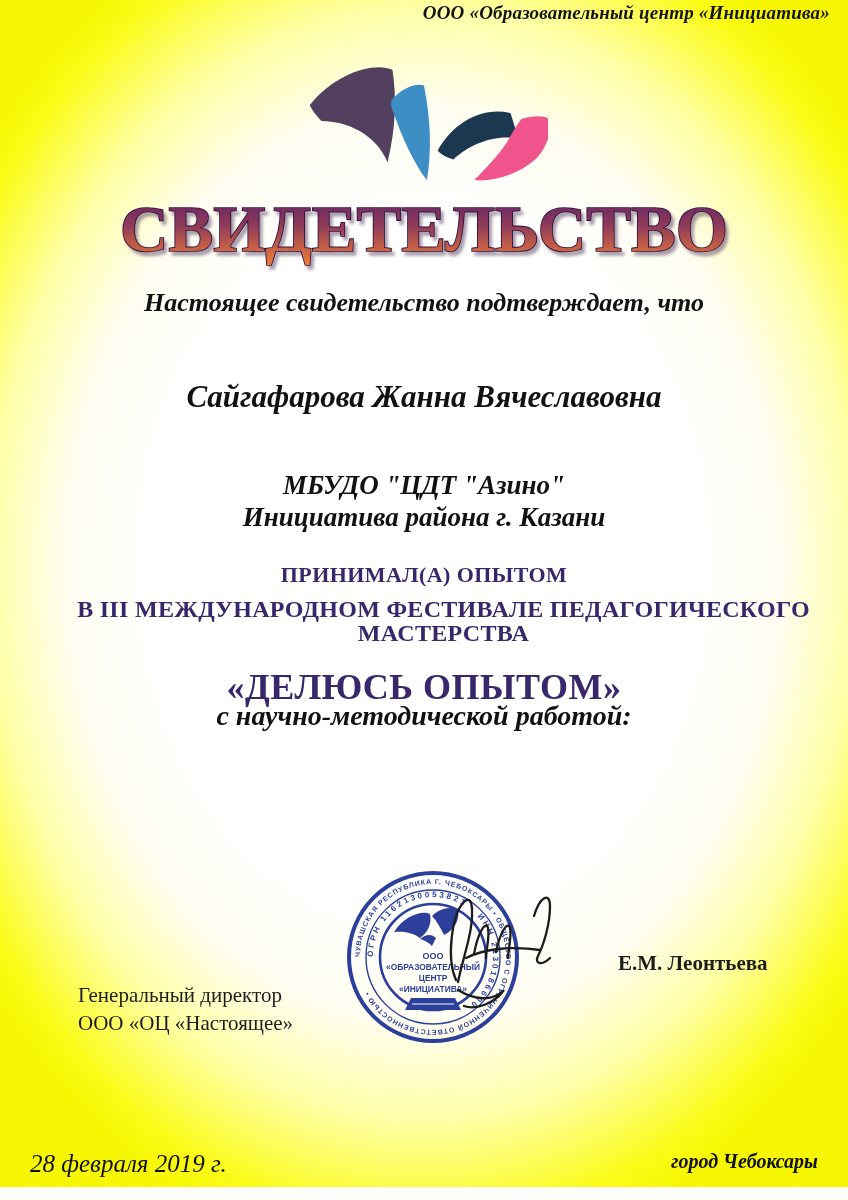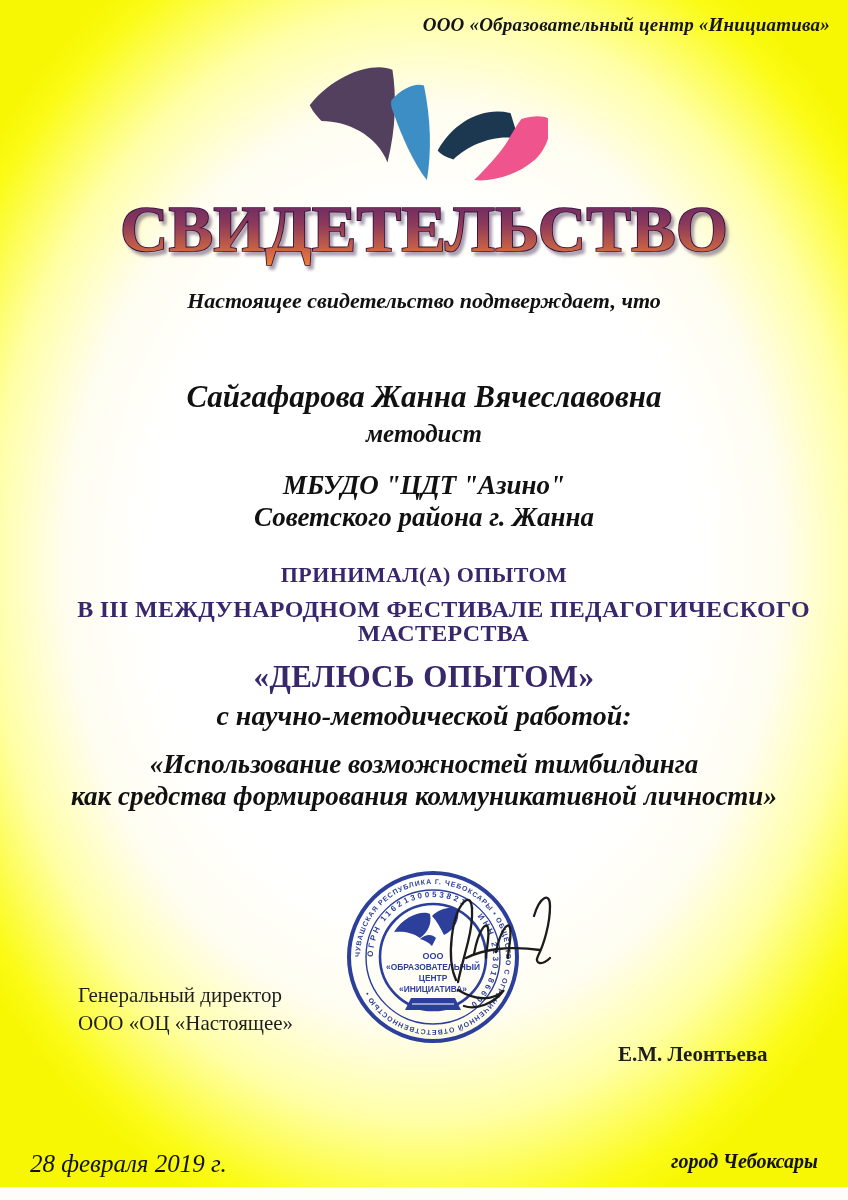--- a/index.html
+++ b/index.html
@@ -8,44 +8,44 @@
     width:848px;height:1200px;
     overflow:hidden;
     background:#f7f704;
     background-image:radial-gradient(ellipse 64% 58% at 50% 47%,
       #ffffff 0%, #ffffff 50%, #fffdf0 66%, #ffffa6 80%, #fbfb18 95%, #f7f704 100%);
     font-family:"Liberation Serif","DejaVu Serif",serif;
     color:#111;
   }
   .bottom-strip{position:absolute;left:0;bottom:0;width:100%;height:13px;background:#fdfdfa;}
   .org-header{
-    position:absolute;top:14px;right:18px;
+    position:absolute;top:2px;right:18px;
     font-size:19px;font-weight:bold;font-style:italic;color:#141414;
     text-align:right;letter-spacing:0.2px;
   }
   .logo{position:absolute;left:292px;top:60px;width:256px;height:128px;}
   .title-wrap{position:absolute;left:50%;top:184px;transform:translateX(-50%);}
   .centered{position:absolute;left:0;width:100%;text-align:center;}
-  .intro{top:288px;font-size:22px;font-weight:bold;font-style:italic;}
+  .intro{top:288px;font-size:26px;font-weight:bold;font-style:italic;}
   .recipient-name{top:354px;font-size:31px;font-weight:bold;font-style:italic;margin-top:25px;}
   .recipient-role{top:420px;font-size:25px;font-weight:bold;font-style:italic;}
   .recipient-org{top:470px;font-size:27px;font-weight:bold;font-style:italic;line-height:1.18;}
   .participation{top:564px;color:#38276b;font-weight:bold;line-height:1;}
   .participation .p1{font-size:22px;letter-spacing:0.4px;}
   .participation .p2{font-size:24px;margin-top:11px;letter-spacing:0.3px;margin-left:39px;}
-  .participation .p3{font-size:31px;margin-top:16px;letter-spacing:0.5px;}
+  .participation .p3{font-size:36px;margin-top:24px;letter-spacing:0.5px;}
   .work-label{top:700px;font-size:28px;font-weight:bold;font-style:italic;}
   .work-title{top:748px;font-size:27px;font-weight:bold;font-style:italic;line-height:1.2;}
   .stamp-wrap{position:absolute;left:328px;top:862px;width:250px;height:195px;}
   .director-block{
     position:absolute;left:78px;top:982px;
     font-size:21px;font-weight:normal;line-height:1.32;color:#1d1d1d;
   }
   .director-name{
-    position:absolute;left:618px;top:1042px;
+    position:absolute;left:618px;top:951px;
     font-size:21px;font-weight:bold;color:#1d1d1d;
   }
   .footer-date{position:absolute;left:30px;top:1150px;font-size:25px;font-weight:normal;font-style:italic;}
   .footer-city{position:absolute;right:30px;top:1150px;font-size:20px;font-weight:bold;font-style:italic;}
 </style>
 </head>
 <body>
 
 <div class="page">
 
@@ -67,39 +67,34 @@
           <stop offset="1" stop-color="#ef7d35"></stop>
         </linearGradient>
       </defs>
       <text x="320" y="67" text-anchor="middle" font-family="Liberation Serif, DejaVu Serif, serif" font-weight="bold" font-size="66" fill="url(#titleGrad)" stroke="#2e0f3a" stroke-width="1.7" style="paint-order:stroke;filter:drop-shadow(3px 4px 1.5px rgba(96,78,110,0.55))" textLength="608" lengthAdjust="spacingAndGlyphs">СВИДЕТЕЛЬСТВО</text>
     </svg>
   </div>
 
   <div class="centered intro">Настоящее свидетельство подтверждает, что</div>
 
   <div class="centered recipient-name">Сайгафарова Жанна Вячеславовна</div>
-  <div class="centered recipient-role">методист</div>
 
   <div class="centered recipient-org">
     <div>МБУДО "ЦДТ "Азино"</div>
-    <div>Советского района г. Жанна</div>
+    <div>Инициатива района г. Казани</div>
   </div>
 
   <div class="centered participation">
     <div class="p1">ПРИНИМАЛ(А) ОПЫТОМ</div>
     <div class="p2">В III МЕЖДУНАРОДНОМ ФЕСТИВАЛЕ ПЕДАГОГИЧЕСКОГО МАСТЕРСТВА</div>
     <div class="p3">«ДЕЛЮСЬ ОПЫТОМ»</div>
   </div>
 
   <div class="centered work-label">с научно-методической работой:</div>
 
-  <div class="centered work-title">
-    <div>«Использование возможностей тимбилдинга</div>
-    <div>как средства формирования коммуникативной личности»</div>
-  </div>
 
   <svg class="stamp-wrap" viewBox="0 0 250 195">
     <g fill="none" stroke="#2c3f9b">
       <circle cx="105" cy="95" r="84" stroke-width="4"></circle>
       <circle cx="105" cy="95" r="67" stroke-width="1.4"></circle>
       <circle cx="105" cy="95" r="53" stroke-width="2.6"></circle>
       <defs>
         <path id="outerRing" d="M 32,95 A 73,73 0 1 1 178,95 A 73,73 0 1 1 32,95"></path>
         <path id="numberRing" d="M 45,95 A 60,60 0 1 1 165,95 A 60,60 0 1 1 45,95"></path>
       </defs>

